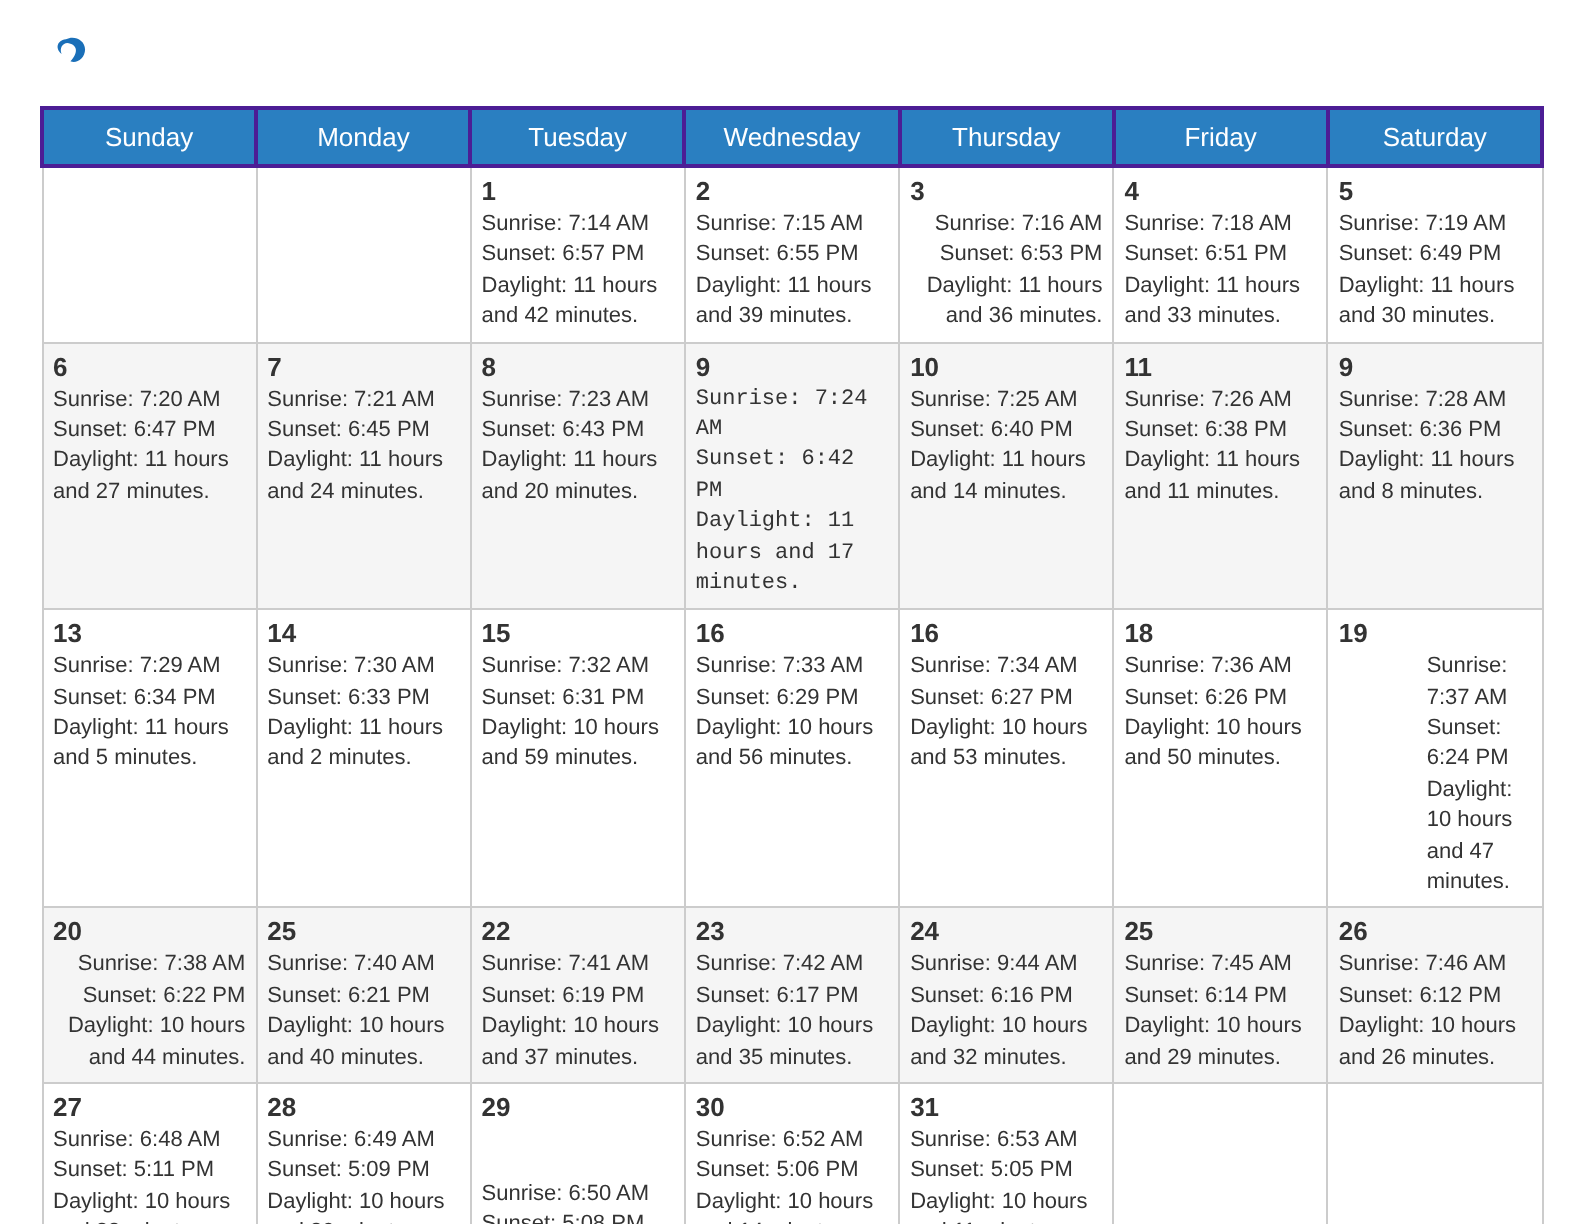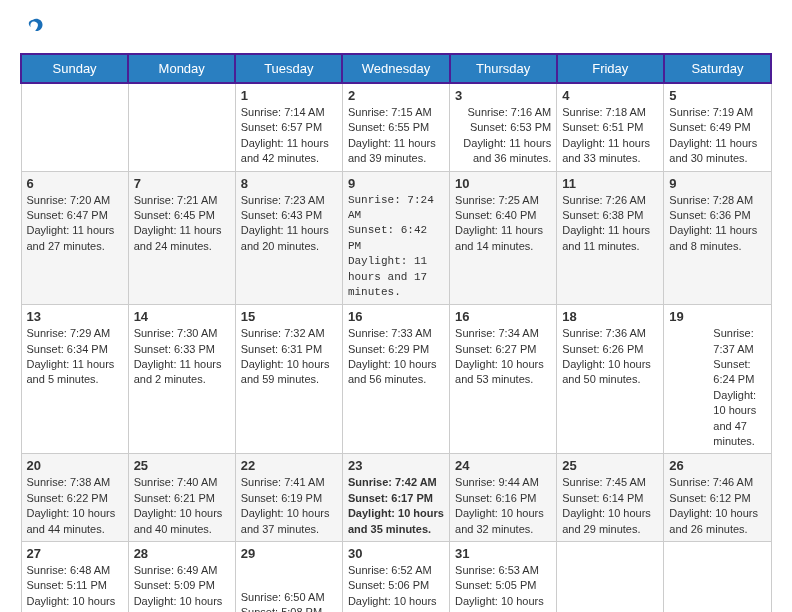--- a/index.html
+++ b/index.html
@@ -237,39 +237,39 @@
         <td>
           <div class="day-number">19</div>
           <div class="day-info" style="white-space: pre-line; margin-left: 44px;">Sunrise: 7:37 AM
 Sunset: 6:24 PM
 Daylight: 10 hours and 47 minutes.</div>
         </td>
       </tr>
       <tr class="row-even">
         <td>
           <div class="day-number">20</div>
-          <div class="day-info" style="white-space: pre-line;">Sunrise: 7:38 AM
+          <div class="day-info" style="white-space: pre-line; text-align: right;">Sunrise: 7:38 AM
 Sunset: 6:22 PM
 Daylight: 10 hours and 44 minutes.</div>
         </td>
         <td>
           <div class="day-number">25</div>
           <div class="day-info" style="white-space: pre-line;">Sunrise: 7:40 AM
 Sunset: 6:21 PM
 Daylight: 10 hours and 40 minutes.</div>
         </td>
         <td>
           <div class="day-number">22</div>
           <div class="day-info" style="white-space: pre-line;">Sunrise: 7:41 AM
 Sunset: 6:19 PM
 Daylight: 10 hours and 37 minutes.</div>
         </td>
         <td>
           <div class="day-number">23</div>
-          <div class="day-info" style="white-space: pre-line; font-weight: bold;">Sunrise: 7:42 AM
+          <div class="day-info" style="white-space: pre-line;">Sunrise: 7:42 AM
 Sunset: 6:17 PM
 Daylight: 10 hours and 35 minutes.</div>
         </td>
         <td>
           <div class="day-number">24</div>
           <div class="day-info" style="white-space: pre-line;">Sunrise: 9:44 AM
 Sunset: 6:16 PM
 Daylight: 10 hours and 32 minutes.</div>
         </td>
         <td>

